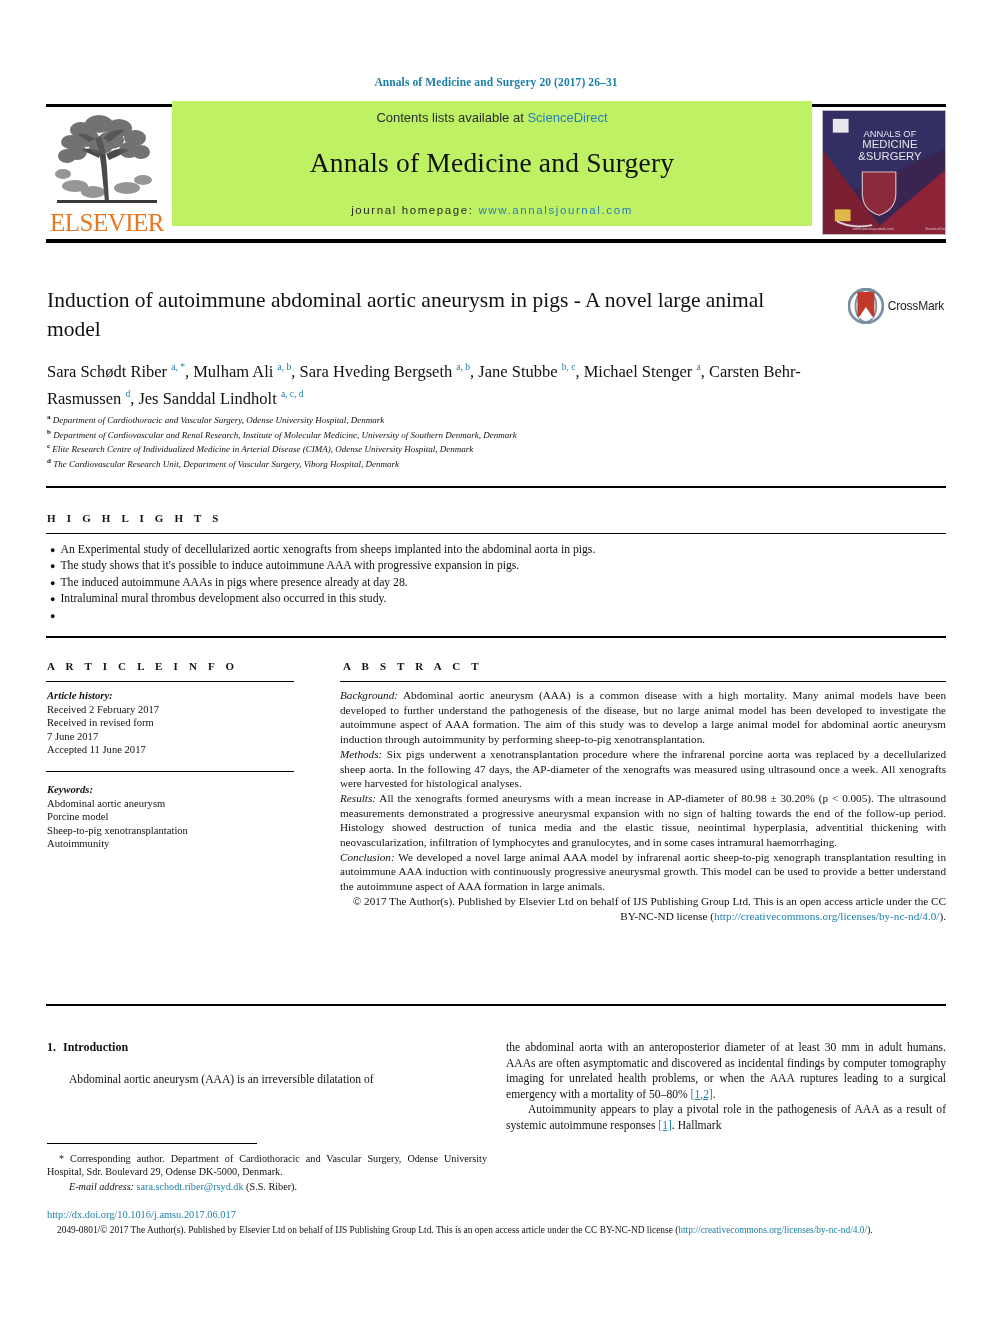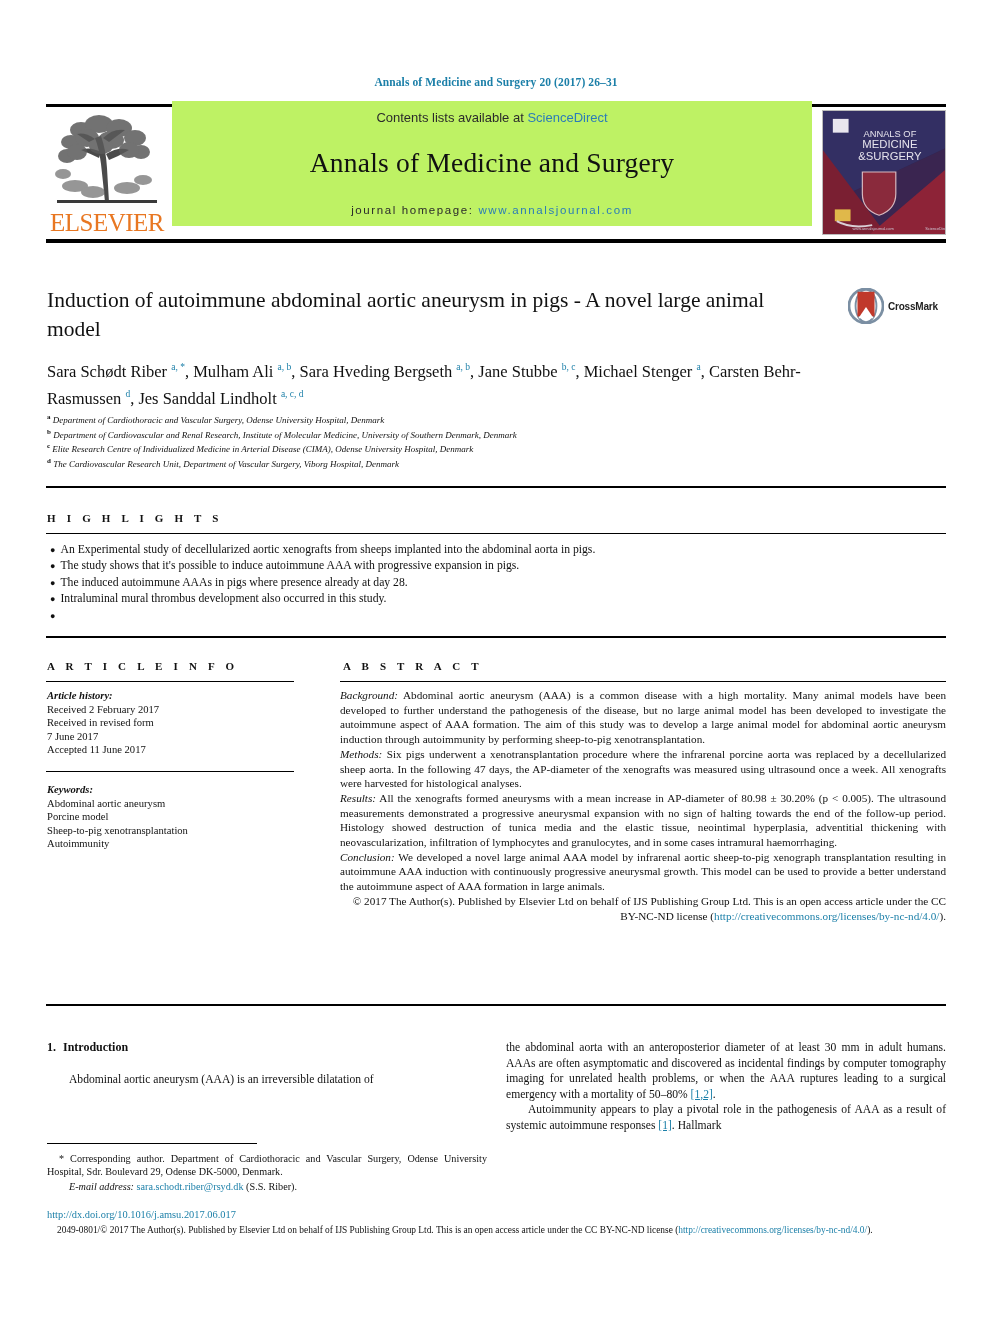--- a/index.html
+++ b/index.html
@@ -65,21 +65,21 @@
   
   .title {
     position:absolute; left:47px; top:286px; width:760px;
     font-size:21.5px; line-height:29px; color:#111; font-weight:400;
   }
   .crossmark {
     position:absolute; left:848px; top:286px; width:96px; height:40px;
     display:flex; align-items:center; gap:4px;
   }
   .crossmark-label {
-    font-family:"Liberation Sans", sans-serif; font-size:10px; font-weight:bold; color:#222;
+    font-family:"Liberation Sans", sans-serif; font-size:12px; font-weight:normal; color:#222;
     letter-spacing:-0.2px;
   }
 
   .authors {
     position:absolute; left:47px; top:356px; width:800px;
     font-size:16.5px; line-height:22px; color:#111;
   }
   .authors sup { color:#1b7fa8; font-size:9.5px; vertical-align:super; }
 
   .affils {

